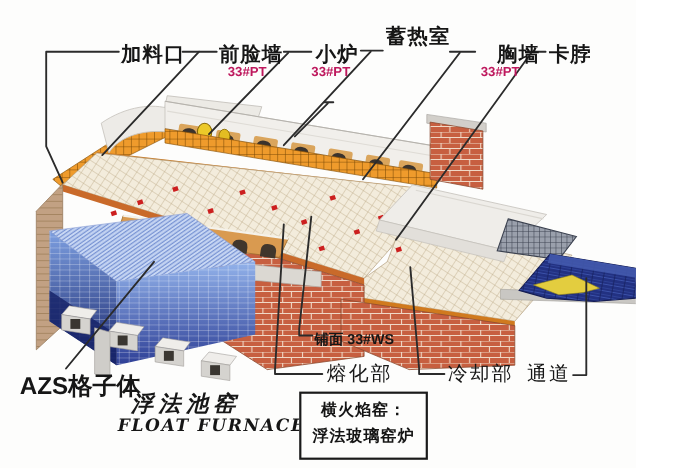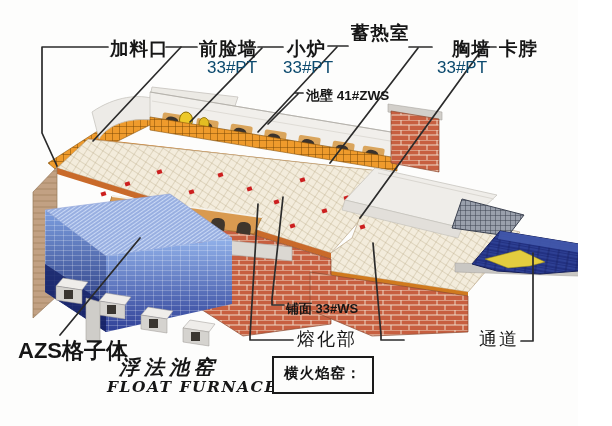--- a/index.html
+++ b/index.html
@@ -3,21 +3,21 @@
 <meta charset="utf-8">
 <style>
   html,body{margin:0;padding:0;background:#ffffff;}
   #stage{
     position:relative;width:578px;height:426px;background:#fdfdfc;overflow:hidden;
     font-family:"Liberation Sans","DejaVu Sans",sans-serif;color:#141414;
   }
   #art{position:absolute;left:0;top:0;}
   .lbl{position:absolute;white-space:nowrap;color:#161616;}
   .lbl-top{font-size:18.5px;font-weight:600;letter-spacing:1px;}
-  .lbl-spec{font-size:17px;font-weight:400;color:#0c4a6e;}
+  .lbl-spec{font-size:12px;font-weight:700;color:#be185d;}
   .lbl-mid{font-size:13.5px;font-weight:600;}
   .lbl-small{font-size:13px;font-weight:700;}
   .lbl-bottom{font-size:18px;font-weight:400;letter-spacing:2px;}
   .lbl-azs{font-size:22px;font-weight:600;}
   .caption-cn{font-size:20px;font-weight:700;font-family:Liberation Sans, sans-serif;font-style:italic;letter-spacing:5px;margin-left:12px;}
   .caption-en{font-size:15.5px;font-weight:700;letter-spacing:1.5px;font-family:"DejaVu Serif","Liberation Serif",serif;font-style:italic;}
   .notebox{
     position:absolute;left:272px;top:356px;border:2.5px solid #1a1a1a;background:#fdfdfc;
     padding:4px 10px 6px 10px;font-size:14.5px;font-weight:600;line-height:1.65;letter-spacing:1px;text-align:center;
   }
@@ -240,28 +240,29 @@
   <div class="lbl lbl-top" style="left:110px;top:36px;">加料口</div>
   <div class="lbl lbl-top" style="left:199px;top:36px;">前脸墙</div>
   <div class="lbl lbl-spec" style="left:207px;top:58px;">33#PT</div>
   <div class="lbl lbl-top" style="left:287px;top:36px;">小炉</div>
   <div class="lbl lbl-spec" style="left:283px;top:58px;">33#PT</div>
   <div class="lbl lbl-top" style="left:351px;top:20px;">蓄热室</div>
   <div class="lbl lbl-top" style="left:452px;top:36px;">胸墙</div>
   <div class="lbl lbl-spec" style="left:437px;top:58px;">33#PT</div>
   <div class="lbl lbl-top" style="left:499px;top:36px;">卡脖</div>
 
-  <div class="lbl lbl-mid" style="left:306px;top:87px;">池壁 41#ZWS</div>
   <div class="lbl lbl-small" style="left:286px;top:300px;">铺面 33#WS</div>
 
   <div class="lbl lbl-azs" style="left:18px;top:336px;">AZS格子体</div>
 
   <div class="lbl lbl-bottom" style="left:297px;top:327px;">熔化部</div>
+  <div class="lbl lbl-bottom" style="left:407px;top:327px;">冷却部</div>
   <div class="lbl lbl-bottom" style="left:479px;top:327px;">通道</div>
 
   <div class="lbl caption-cn" style="left:107px;top:354px;">浮法池窑</div>
   <div class="lbl caption-en" style="left:107px;top:377px;">FLOAT FURNACE</div>
 
   <div class="notebox">
     <div>横火焰窑：</div>
+    <div>浮法玻璃窑炉</div>
   </div>
 
 </div>
 
 </body></html>

